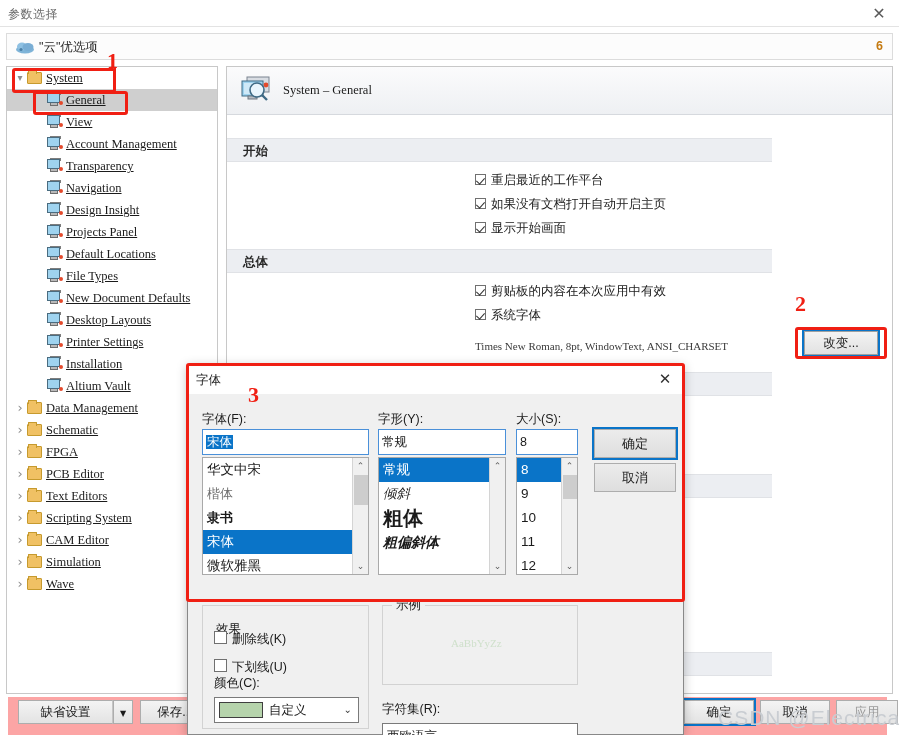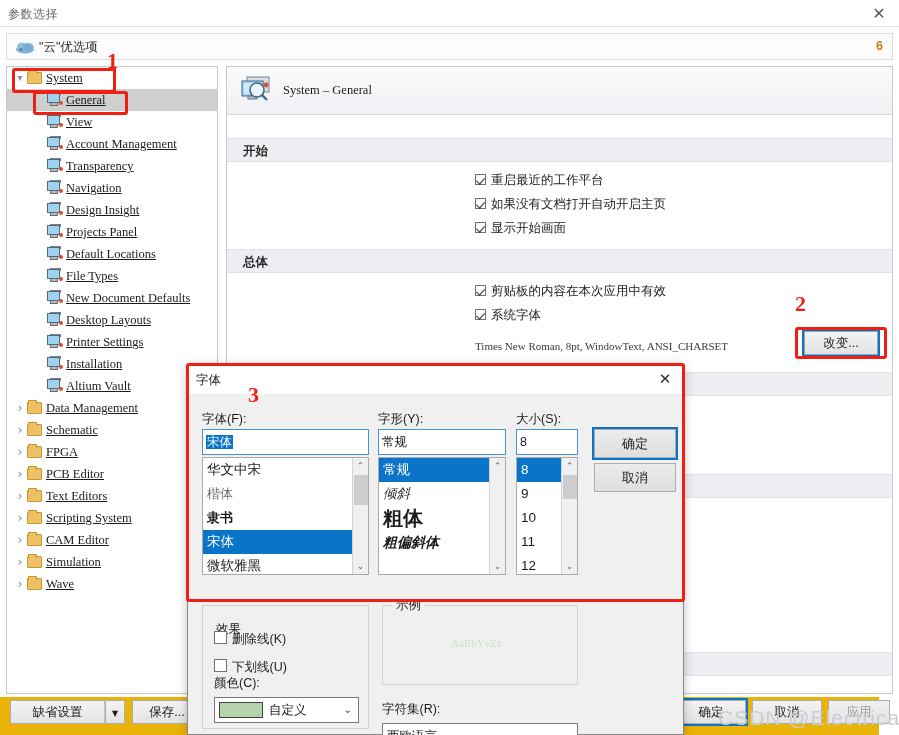--- a/index.html
+++ b/index.html
@@ -105,21 +105,21 @@
     border-bottom:1px solid #d6d9de;
   }
   .content-head-ico{
     position:absolute; left:14px; top:9px; width:30px; height:28px;
   }
   .content-head-title{
     position:absolute; left:56px; top:16px; font-size:12.5px; color:#1b1b1b;
     font-family:"Liberation Serif","DejaVu Serif",serif;
   }
   .sec-head {
-    position:absolute; left:0; width:665px; height:24px;
+    position:absolute; left:0; width:545px; height:24px;
     background:#eceef2; border-top:1px solid #e0e2e6; border-bottom:1px solid #e0e2e6;
   }
   .sec-head span {
     position:absolute; left:16px; top:4px; font-size:12.5px; font-weight:bold; color:#2a2a2a;
   }
   .cb-row { position:absolute; font-size:12.5px; color:#1b1b1b; }
   .cbx {
     display:inline-block; width:11px; height:11px; vertical-align:-1px;
     border:1px solid #707070; background:#fff; position:relative; margin-right:5px;
   }
@@ -134,22 +134,22 @@
   .change-btn {
     position:absolute; width:74px; height:24px;
     background:linear-gradient(#f3f3f3,#e2e2e2);
     border:1px solid #a0a0a0; outline:2px solid #0a74c8;
     font-size:12.5px; text-align:center; line-height:22px; color:#1b1b1b;
     cursor:pointer;
   }
 
   
   .btm {
-    position:absolute; left:0; top:697px; width:879px; height:38px;
-    background:#eab308;
+    position:absolute; left:8px; top:697px; width:879px; height:38px;
+    background:#fca5a5;
   }
   .btn {
     position:absolute; height:24px;
     background:linear-gradient(#f4f4f4,#e3e3e3);
     border:1px solid #adadad; font-size:12.5px; color:#1b1b1b;
     text-align:center; line-height:22px; cursor:pointer;
   }
   .btn.split-main { border-right:1px solid #c5c5c5; }
   .btn.dis { color:#9a9a9a; background:linear-gradient(#f0f0f0,#e4e4e4); }
   .btn.focus { outline:2px solid #0a74c8; }

